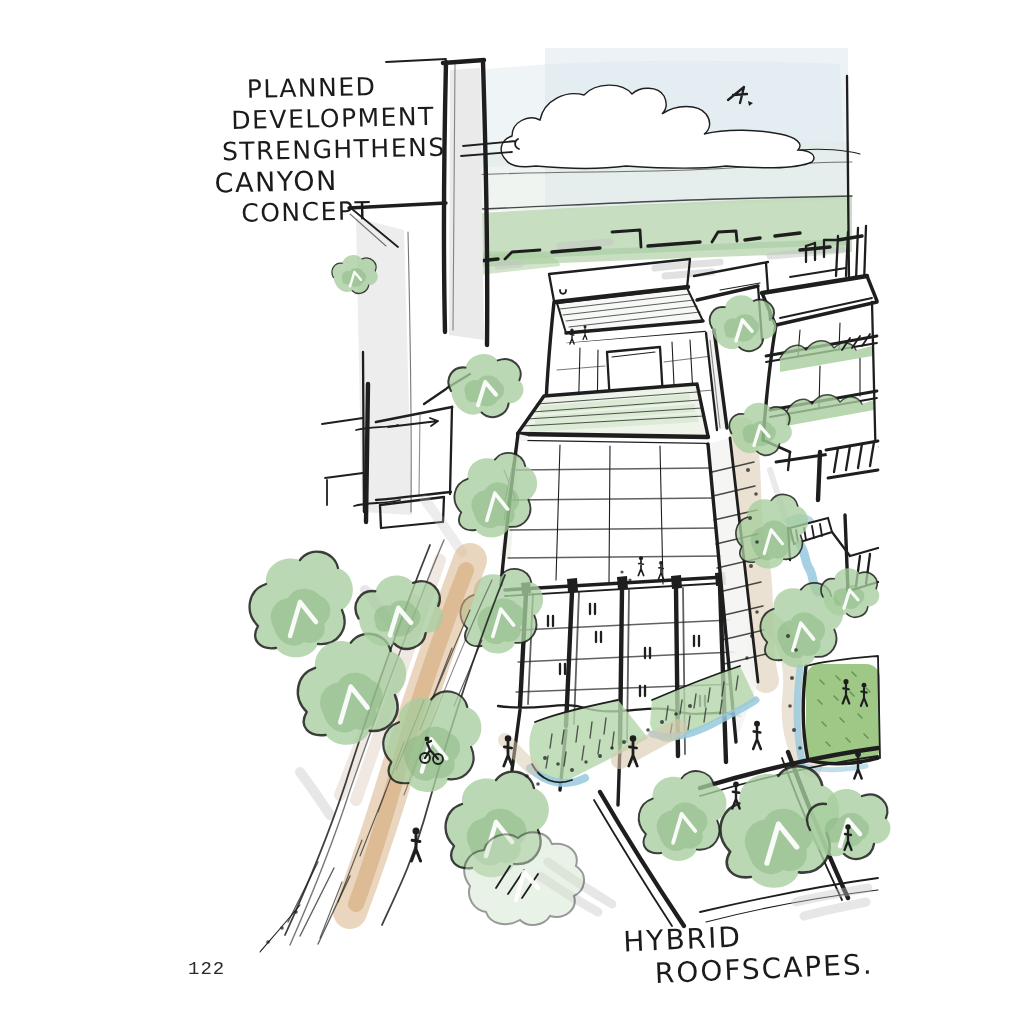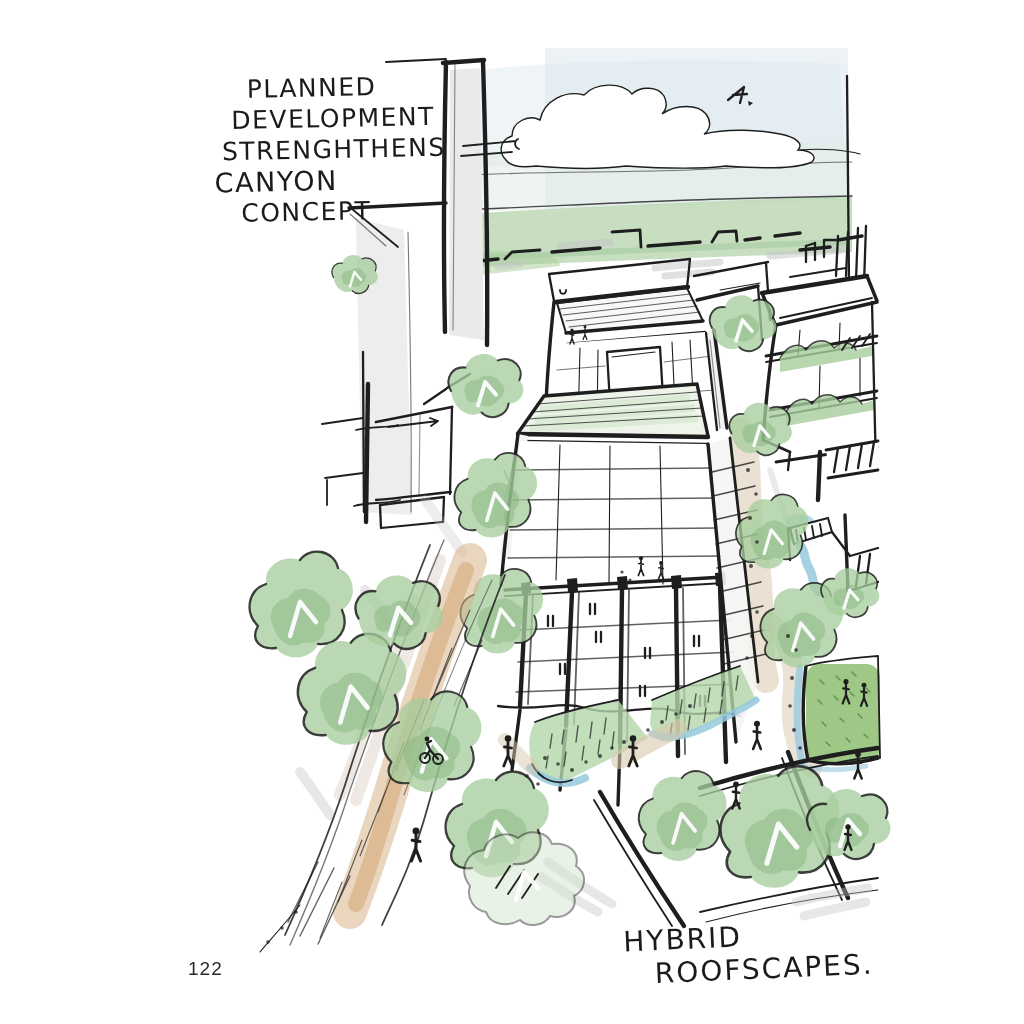--- a/index.html
+++ b/index.html
@@ -32,21 +32,21 @@
   .note-tl span:nth-child(1){padding-left:34px;}
   .note-tl span:nth-child(2){padding-left:18px;}
   .note-tl span:nth-child(3){padding-left:8px;}
   .note-tl span:nth-child(4){padding-left:0;font-size:27px;}
   .note-tl span:nth-child(5){padding-left:26px;}
   .note-br{left:624px;top:920px;font-size:28px;line-height:33px;letter-spacing:2px;
            transform:rotate(-2.5deg);}
   .note-br span:nth-child(2){padding-left:30px;}
 
   .page-number{position:absolute;left:188px;top:958px;font-size:19px;letter-spacing:1px;
-               color:#2a2a2a;font-family:Liberation Sans, sans-serif;}
+               color:#2a2a2a;font-family:Liberation Mono, monospace;}
 </style>
 </head>
 <body>
 
 <div class="page">
 
 <svg class="sketch-svg" viewBox="0 0 1024 1024" xmlns="http://www.w3.org/2000/svg">
   <defs>
     <g id="treeA">
       <path class="tfill" d="M14,78 C0,64 4,42 22,36 C20,18 38,6 56,12 C66,-2 90,2 94,20 C112,26 114,52 98,62 C106,80 94,98 74,96 C68,112 42,114 32,100 C16,102 6,92 14,78 Z"></path>

